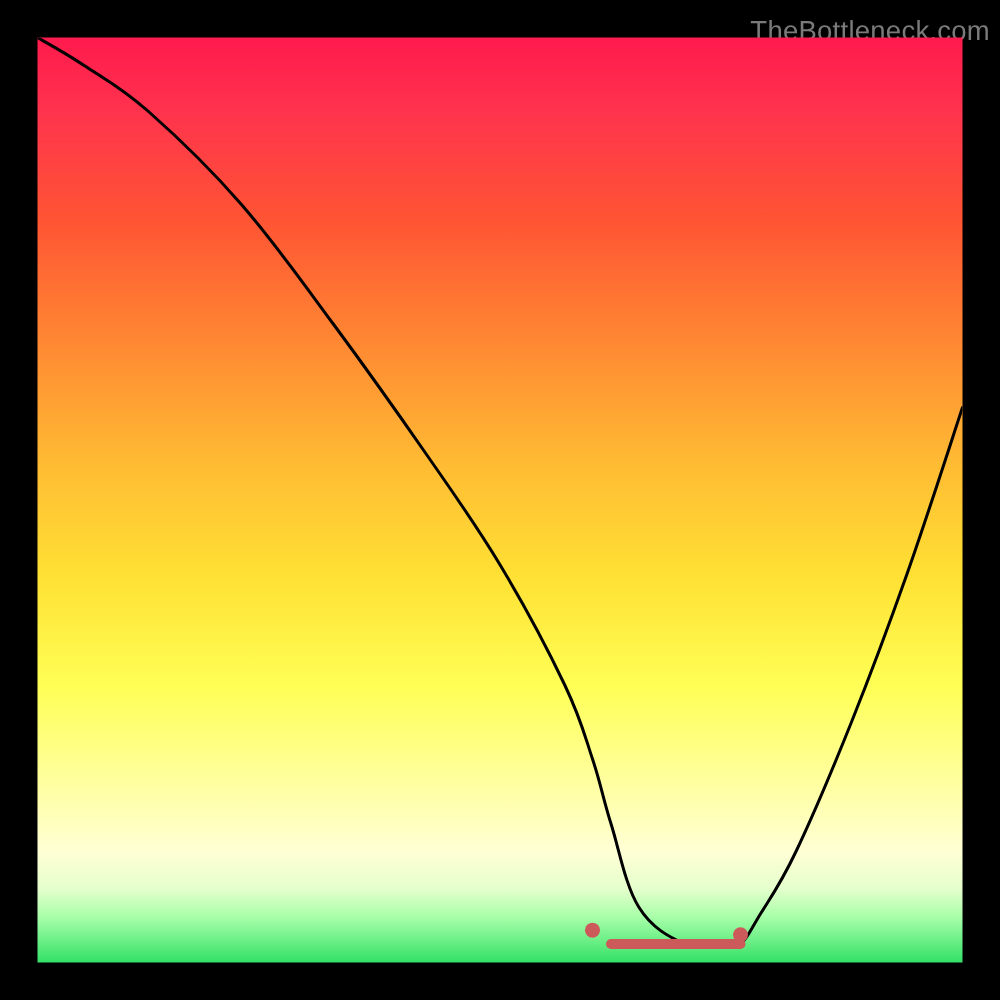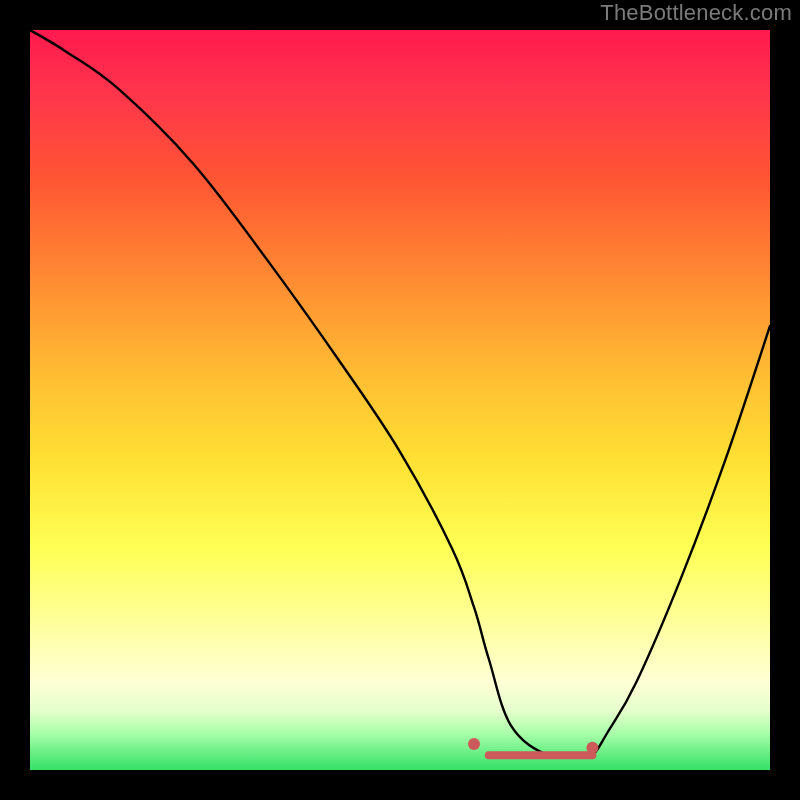--- a/index.html
+++ b/index.html
@@ -33,21 +33,21 @@
   .curve {
     position: absolute;
     left: 0;
     top: 0;
     width: 740px;
     height: 740px;
     pointer-events: none;
   }
   .watermark {
     position: absolute;
-    top: 0;
+    top: 12px;
     right: 8px;
     font-family: Arial, Helvetica, sans-serif;
     font-size: 22px;
     color: #7a7a7a;
     letter-spacing: 0.2px;
   }
 </style>
 </head>
 <body>
 

